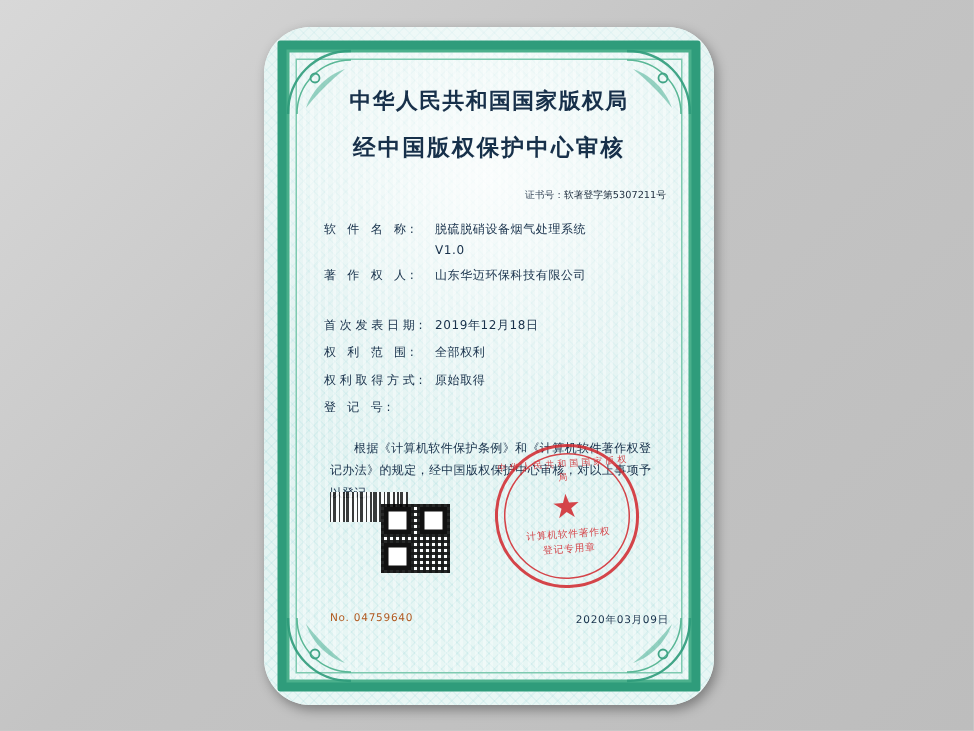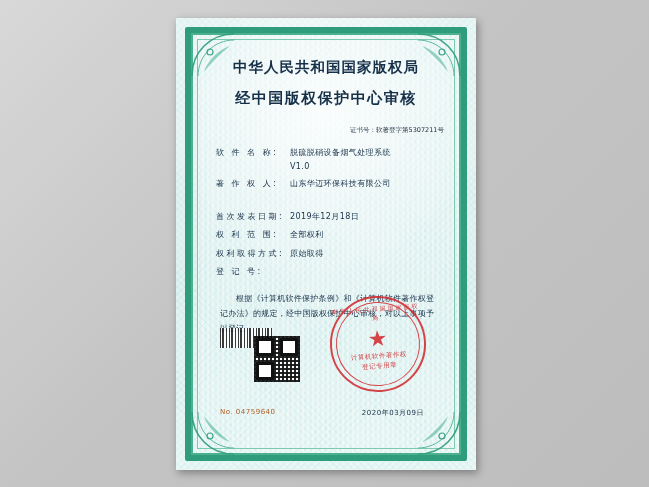--- a/index.html
+++ b/index.html
@@ -22,20 +22,21 @@
   
   .certificate {
     position: absolute;
     left: 176px;
     top: 18px;
     width: 300px;
     height: 452px;
     background: #eaf6f5;
     box-shadow: 2px 3px 8px rgba(0,0,0,0.35);
     overflow: hidden;
+    border-radius: 31px;
   }
   
   .cert-bg {
     position: absolute;
     inset: 0;
     background:
       radial-gradient(circle at 50% 22%, rgba(255,255,255,0.85) 0%, rgba(255,255,255,0) 55%),
       repeating-linear-gradient(45deg, rgba(120,200,205,0.11) 0px, rgba(120,200,205,0.11) 1px, rgba(255,255,255,0) 1px, rgba(255,255,255,0) 5px),
       repeating-linear-gradient(-45deg, rgba(120,200,205,0.11) 0px, rgba(120,200,205,0.11) 1px, rgba(255,255,255,0) 1px, rgba(255,255,255,0) 5px),
       linear-gradient(180deg, #e4f4f2 0%, #ddf0ef 40%, #e9f7f5 100%);
@@ -231,21 +232,21 @@
     position: absolute;
     left: 0; right: 0; top: 64px;
     text-align: center;
     font-size: 6.5px;
     color: #d2282e;
     letter-spacing: 0.5px;
   }
   .footer {
     position: absolute;
     left: 18px;
-    right: 26px;
+    right: 4px;
     bottom: 26px;
     display: flex;
     justify-content: space-between;
     font-size: 7px;
     color: #2b3c4e;
   }
   .footer .serial { color: #b05a20; letter-spacing: 0.5px; }
   .footer .date { color: #17304a; letter-spacing: 0.5px; }
 
   .barcode {

